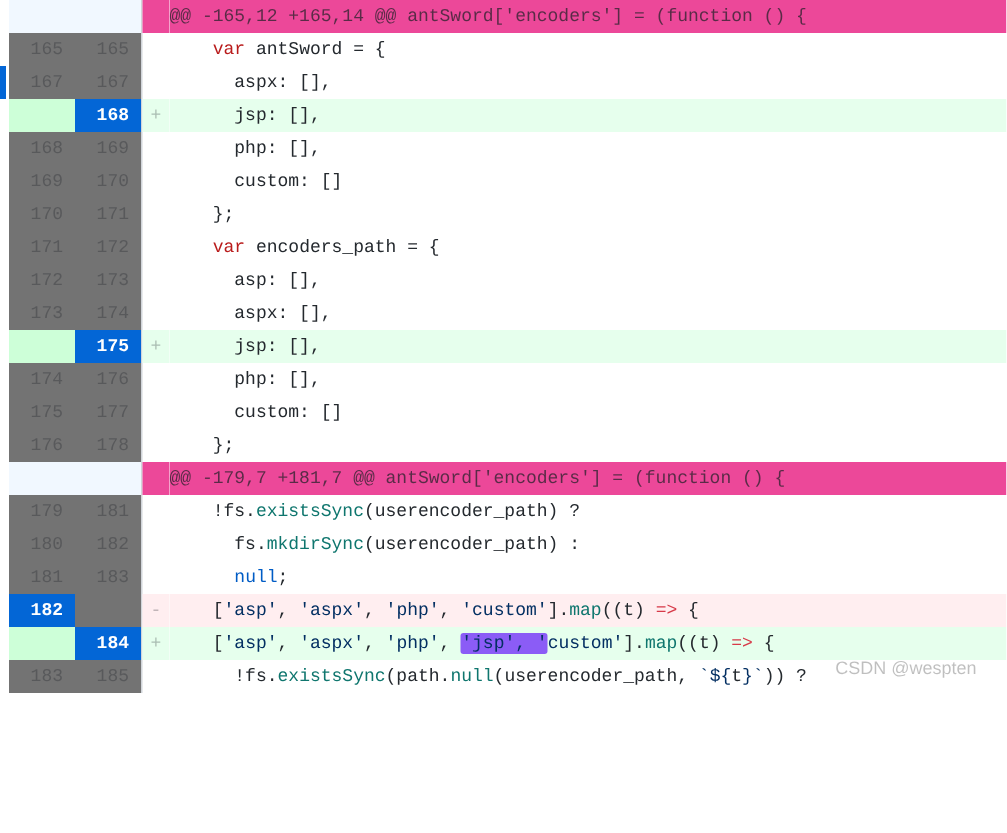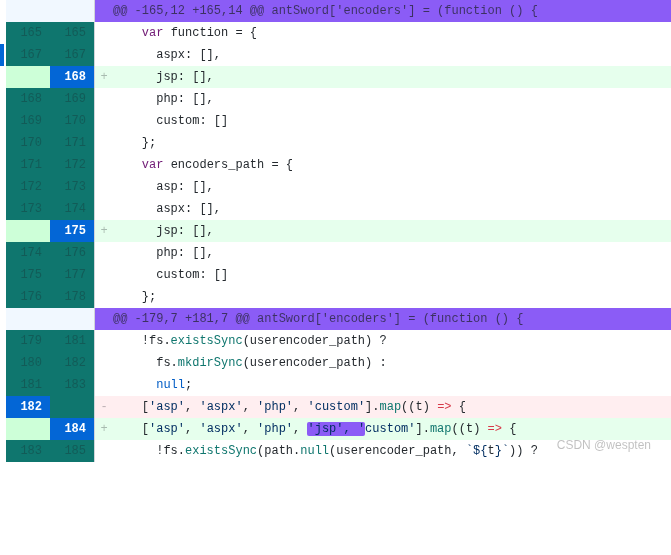--- a/index.html
+++ b/index.html
@@ -14,53 +14,53 @@
   }
   .diff-table { width: 100%; border-collapse: collapse; table-layout: fixed; }
   .diff-table td { vertical-align: top; white-space: pre; }
   .lnum {
     width: 44px;
     text-align: right;
     color: rgba(27,31,35,0.3);
     padding-right: 8px;
     font-size: 12px;
     user-select: none;
-    background: #0f766e;
+    background: #737373;
   }
   .gutter-sep {
     width: 1px;
     background: #d1d5da;
     padding: 0;
   }
   .marker {
     width: 18px;
     text-align: center;
     color: rgba(27,31,35,0.3);
     user-select: none;
   }
   .code {
     color: #24292e;
     padding-right: 8px;
     overflow: hidden;
   }
   .hunk td.lnum { background: #f1f8ff; }
-  .hunk td.marker, .hunk td.code { background: #8b5cf6; color: rgba(27,31,35,0.7); }
+  .hunk td.marker, .hunk td.code { background: #ec4899; color: rgba(27,31,35,0.7); }
   .add td.marker, .add td.code { background: #e6ffed; }
   .add td.lnum { background: #cdffd8; color: rgba(27,31,35,0.3); }
   .add td.lnum.solid { background: #0366d6; color: #fff; font-weight: 600; }
   .del td.marker, .del td.code { background: #ffeef0; }
   .del td.lnum.solid { background: #0366d6; color: #fff; font-weight: 600; }
   .add-word { background: #8b5cf6; border-radius: 2px; }
   .gutter-bar {
     width: 6px;
     background: #fff;
     padding: 0;
   }
   .kw { color: #d73a49; }
-  .var-kw { color: #701a75; }
+  .var-kw { color: #b91c1c; }
   .fn { color: #0f766e; }
   .null { color: #005cc5; }
   .str { color: #032f62; }
   .tpl { color: #032f62; }
   .watermark {
     position: absolute;
     bottom: 6px;
     right: 20px;
     color: rgba(0,0,0,0.25);
     font-family: Arial, sans-serif;
@@ -88,21 +88,21 @@
         <td class="gutter-sep"></td>
         <td class="marker"> </td>
         <td class="code">@@ -165,12 +165,14 @@ antSword['encoders'] = (function () {</td>
       </tr>
       <tr>
         <td class="gutter-bar"></td>
         <td class="lnum">165</td>
         <td class="lnum">165</td>
         <td class="gutter-sep"></td>
         <td class="marker"></td>
-        <td class="code"><span>    </span><span class="var-kw">var </span><span>function = {</span></td>
+        <td class="code"><span>    </span><span class="var-kw">var </span><span>antSword = {</span></td>
       </tr>
       <tr>
         <td class="gutter-bar"></td>
         <td class="lnum">167</td>
         <td class="lnum">167</td>
         <td class="gutter-sep"></td>
         <td class="marker"></td>
         <td class="code"><span>      aspx: [],</span></td>
       </tr>
       <tr class="add">

